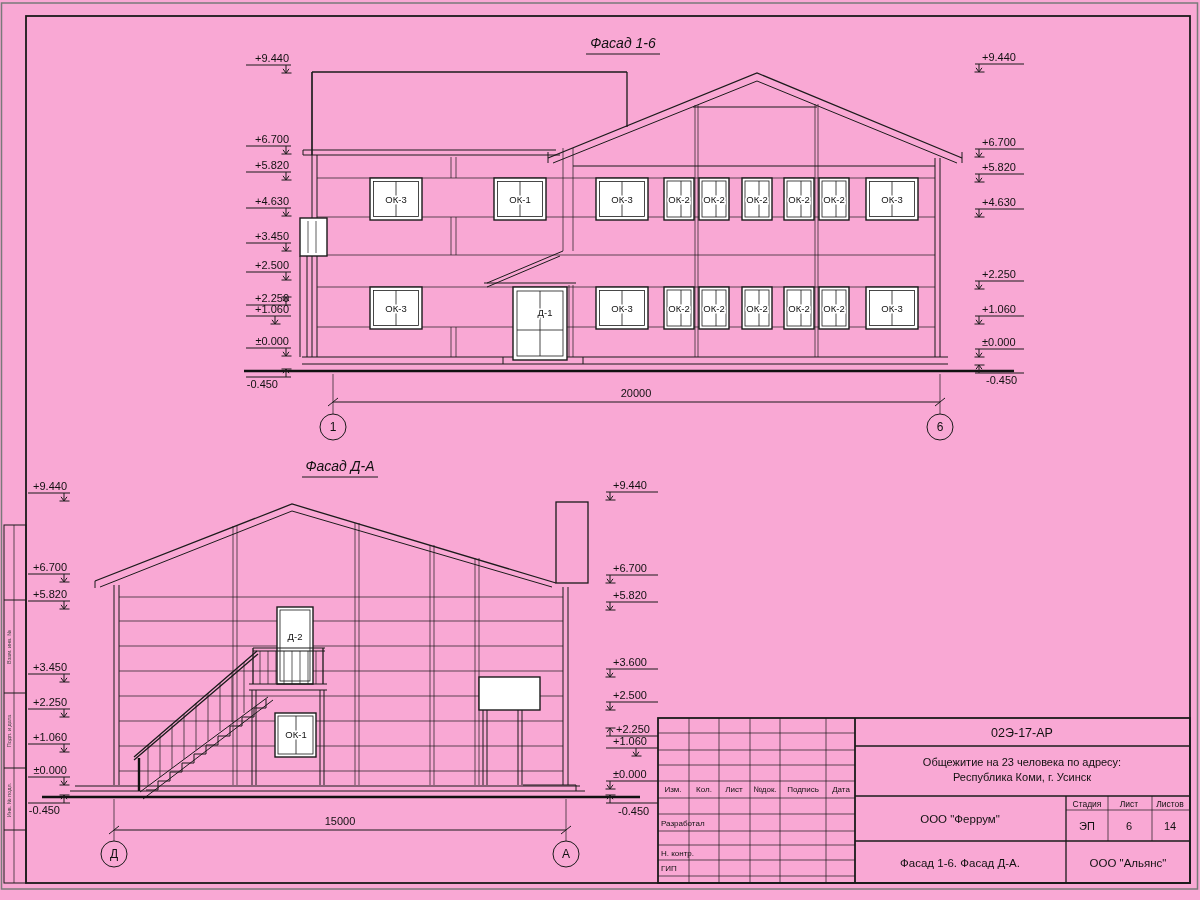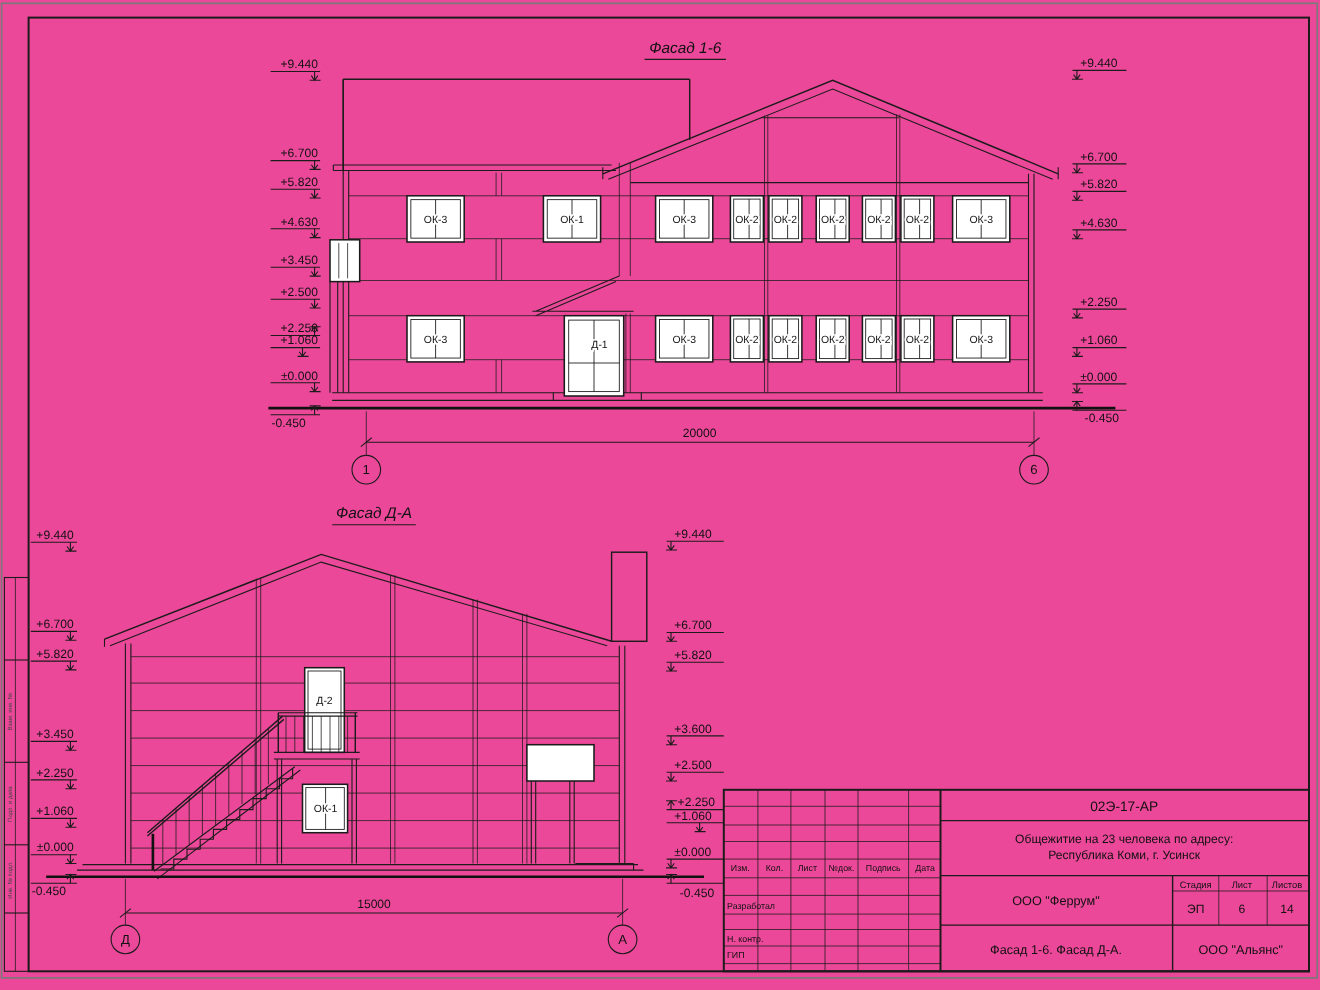--- a/index.html
+++ b/index.html
@@ -1,16 +1,16 @@
 <!DOCTYPE html>
 <html><head>
 <meta charset="utf-8">
 <style>
   html,body { margin:0; padding:0; background:#ffffff; }
-  .sheet { width:1200px; height:900px; position:relative; background:#ec4899; }
+  .sheet { width:1200px; height:900px; position:relative; background:#f9a8d4; }
   svg { display:block; }
   text { font-family:"Liberation Sans","DejaVu Sans",sans-serif; fill:#111; }
   .s1  { stroke:#1b1b1b; stroke-width:1;   fill:none; }
   .s08 { stroke:#1b1b1b; stroke-width:.7;  fill:none; }
   .s12 { stroke:#1b1b1b; stroke-width:1.3; fill:none; }
   .s18 { stroke:#1b1b1b; stroke-width:1.8; fill:none; }
   .s22 { stroke:#111;    stroke-width:2.4; fill:none; }
   .gray{ stroke:#7a7a7a; stroke-width:1.5; fill:none; }
   .wf  { fill:#ffffff; stroke:#1b1b1b; stroke-width:1.4; }
   .wi  { fill:none; stroke:#1b1b1b; stroke-width:.8; }

